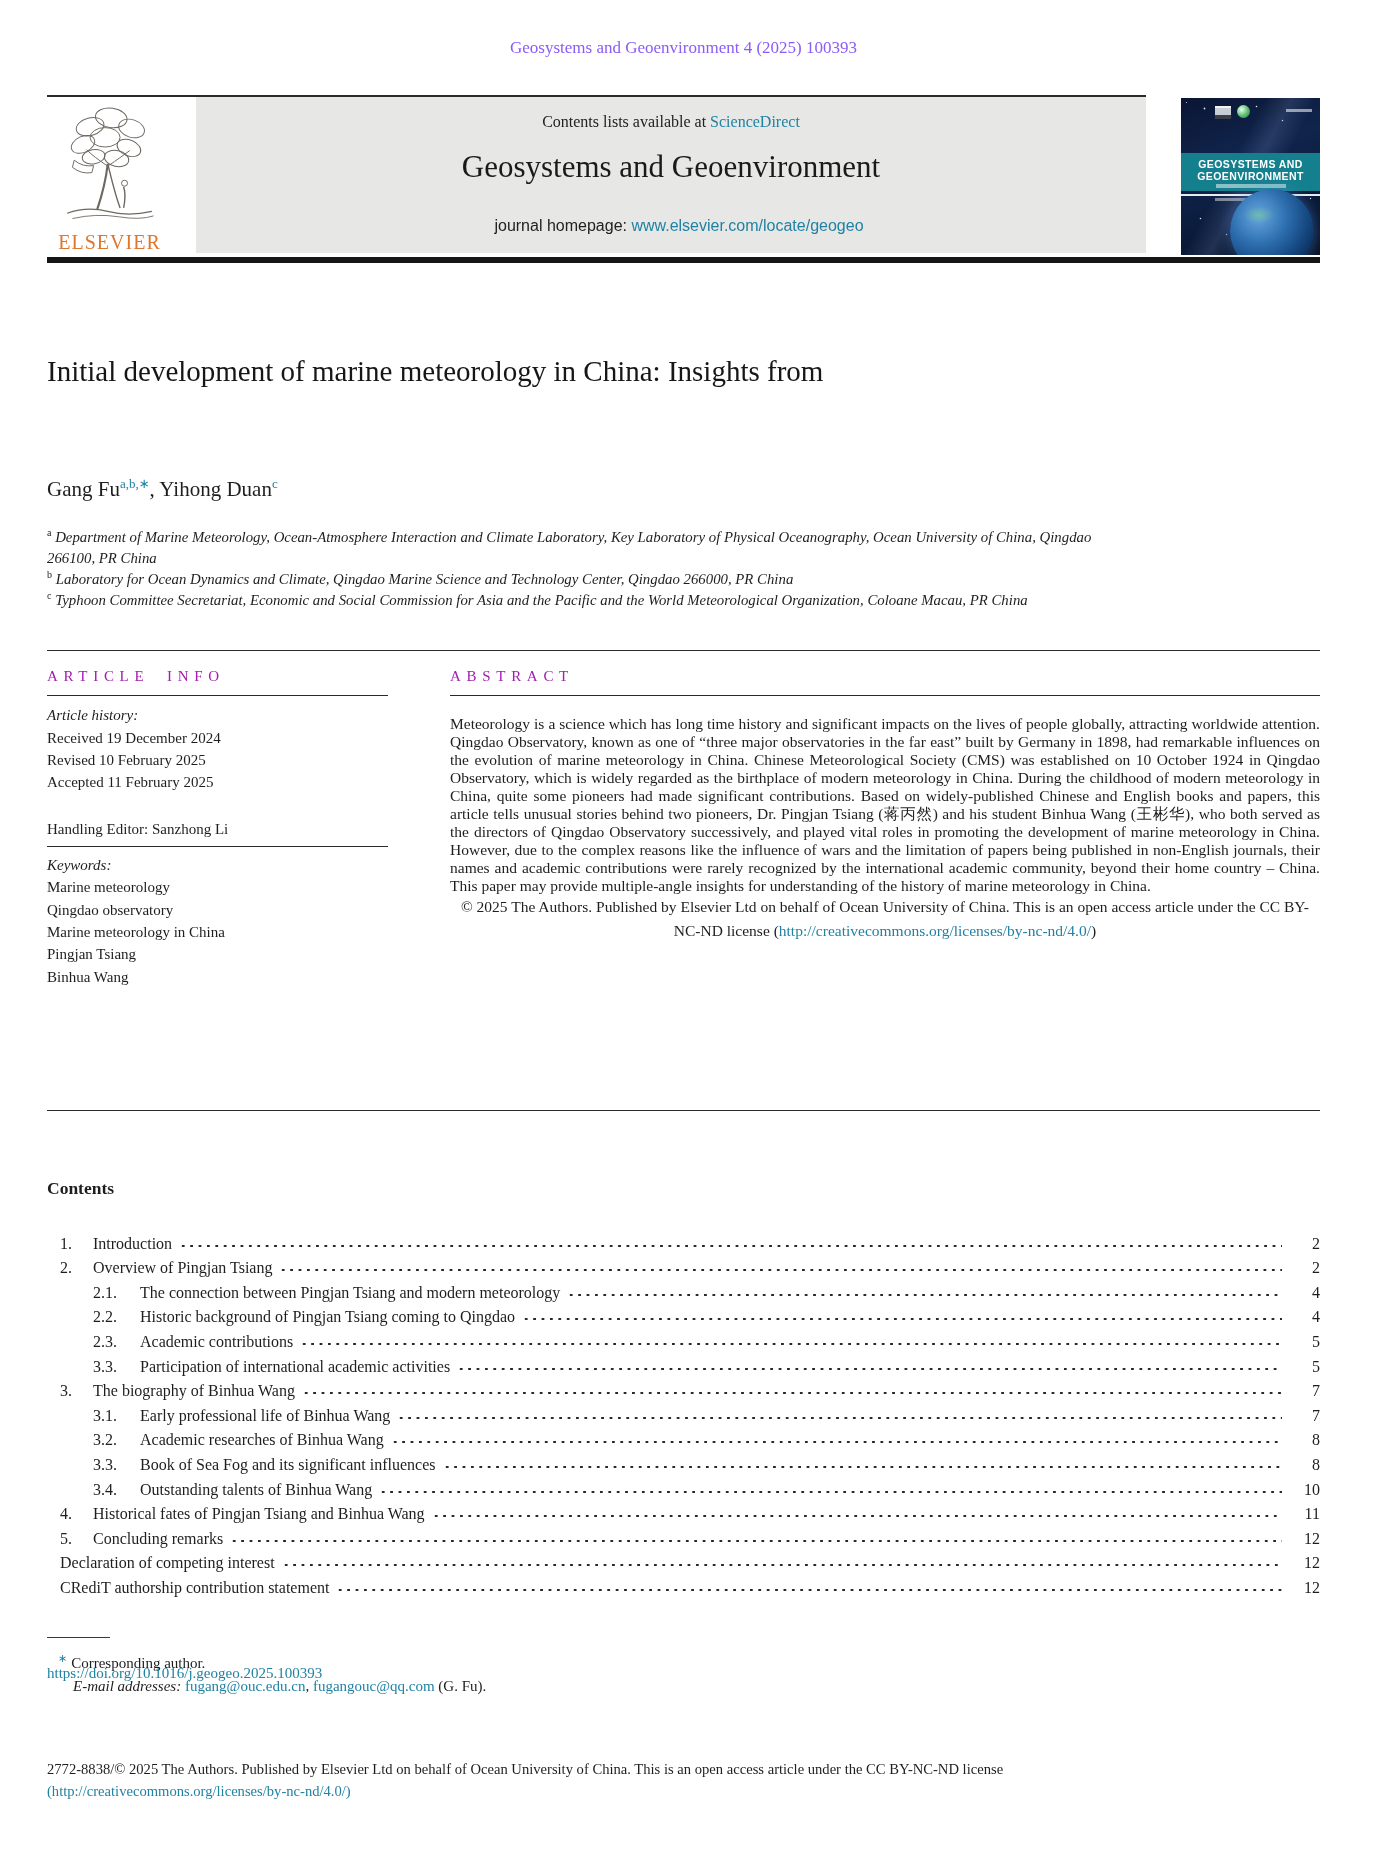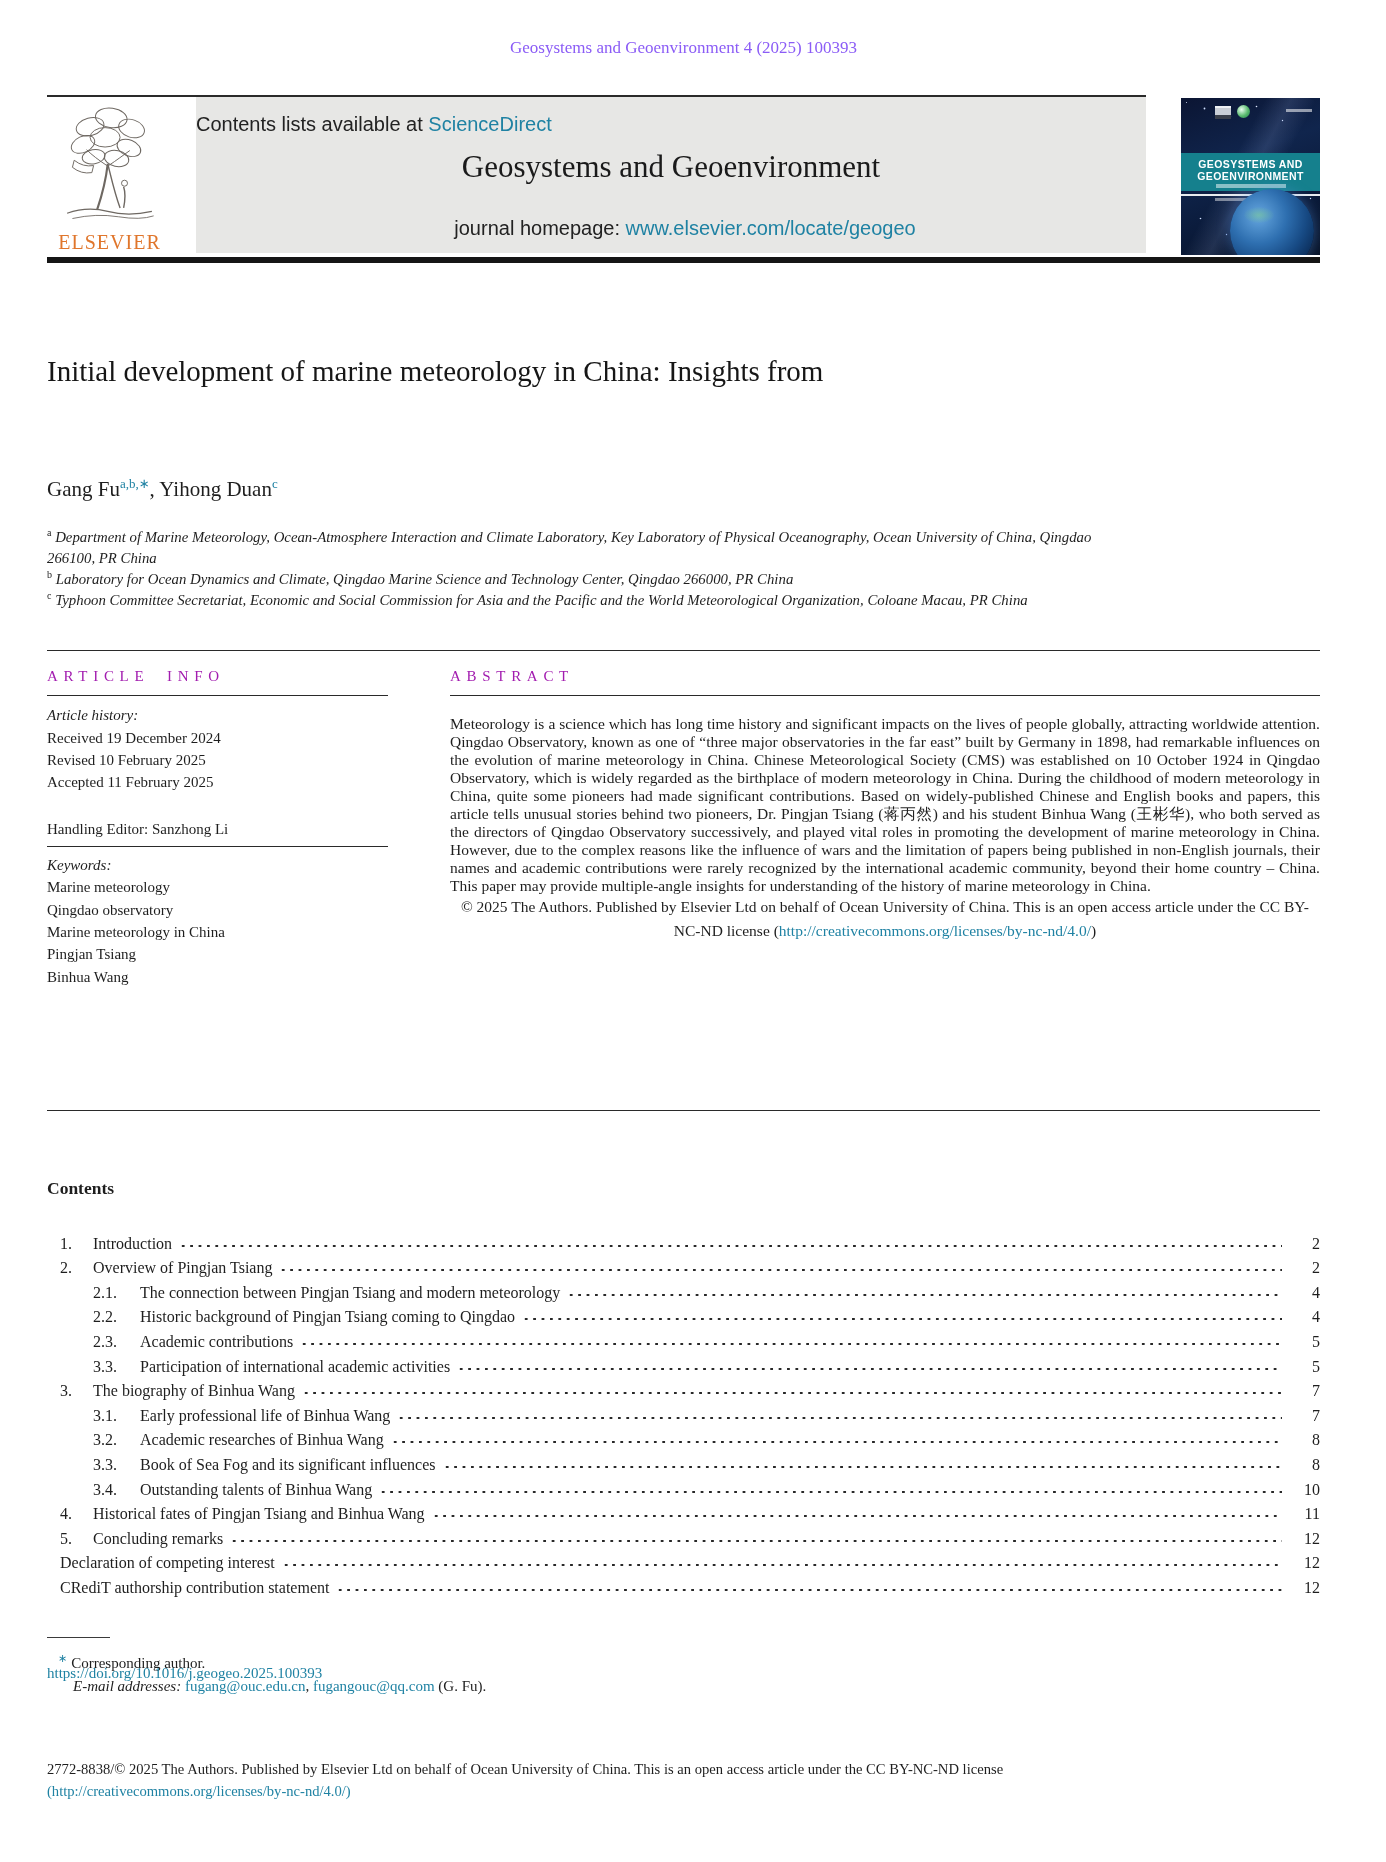--- a/index.html
+++ b/index.html
@@ -13,23 +13,23 @@
 
   
   .journal-ref{top:38px;left:47px;width:1273px;text-align:center;font-size:17px;color:#8b5cf6;}
 
   
   .banner{top:95px;left:47px;width:1273px;height:168px;}
   .banner-topline{position:absolute;top:0;left:0;width:1099px;height:2px;background:#2a2a2a;}
   .logo-wrap{position:absolute;top:7px;left:0;width:125px;height:152px;text-align:center;}
   .elsevier-word{position:absolute;bottom:0;left:0;width:125px;text-align:center;font-size:20px;letter-spacing:1px;color:#e0762c;font-family:"Liberation Serif",serif;}
   .gray-box{position:absolute;left:149px;top:2px;width:950px;height:156px;background:#e7e7e5;}
-  .contents-line{position:absolute;top:16px;left:0;width:100%;text-align:left;font-family:Liberation Sans, sans-serif;font-size:20px;color:#222;}
+  .contents-line{position:absolute;top:16px;left:0;width:100%;text-align:center;font-family:Liberation Serif, serif;font-size:16px;color:#222;}
   .journal-title{position:absolute;top:52px;left:0;width:100%;text-align:center;font-size:31px;color:#1a1a1a;}
-  .homepage-line{position:absolute;top:120px;left:14px;width:100%;text-align:center;font-family:"Liberation Sans",sans-serif;font-size:20px;color:#222;}
+  .homepage-line{position:absolute;top:120px;left:0;width:100%;text-align:center;font-family:"Liberation Sans",sans-serif;font-size:16px;color:#222;padding-left:8px;}
   .thick-rule{position:absolute;left:0;top:162px;width:1273px;height:6px;background:#151515;}
 
   
   .cover{position:absolute;left:1134px;top:3px;width:139px;height:157px;background:linear-gradient(160deg,#0b1533 0%,#10254d 38%,#0a1a39 70%,#081327 100%);overflow:hidden;}
   .cover .stars{position:absolute;top:4px;left:5px;width:1px;height:1px;background:#dfe8ff;border-radius:50%;
     box-shadow:18px 6px 0 .4px #cfe0ff,44px 14px 0 .2px #9fb8e8,70px 4px 0 .3px #dfe8ff,96px 18px 0 .2px #cfe0ff,
     10px 64px 0 .3px #cfe0ff,30px 86px 0 .2px #9fb8e8,60px 74px 0 .3px #dfe8ff,118px 60px 0 .3px #cfe0ff,
     14px 116px 0 .3px #cfe0ff,40px 132px 0 .2px #9fb8e8,100px 128px 0 .3px #dfe8ff,124px 96px 0 .2px #cfe0ff;}
   .cover .milkyway{position:absolute;top:-20px;left:40px;width:46px;height:220px;transform:rotate(28deg);
     background:linear-gradient(90deg,rgba(255,255,255,0) 0%,rgba(180,200,255,.14) 50%,rgba(255,255,255,0) 100%);}

